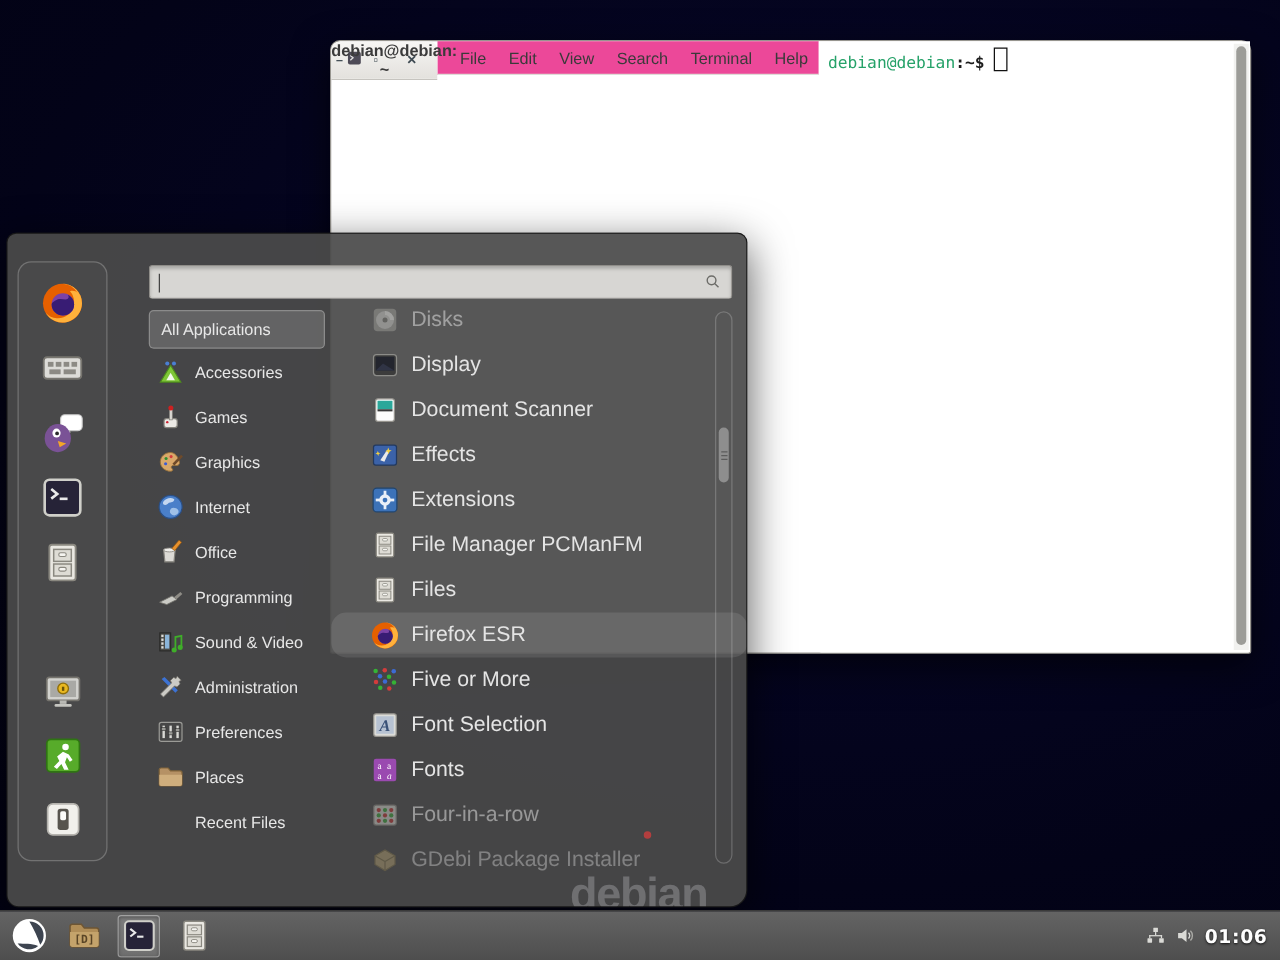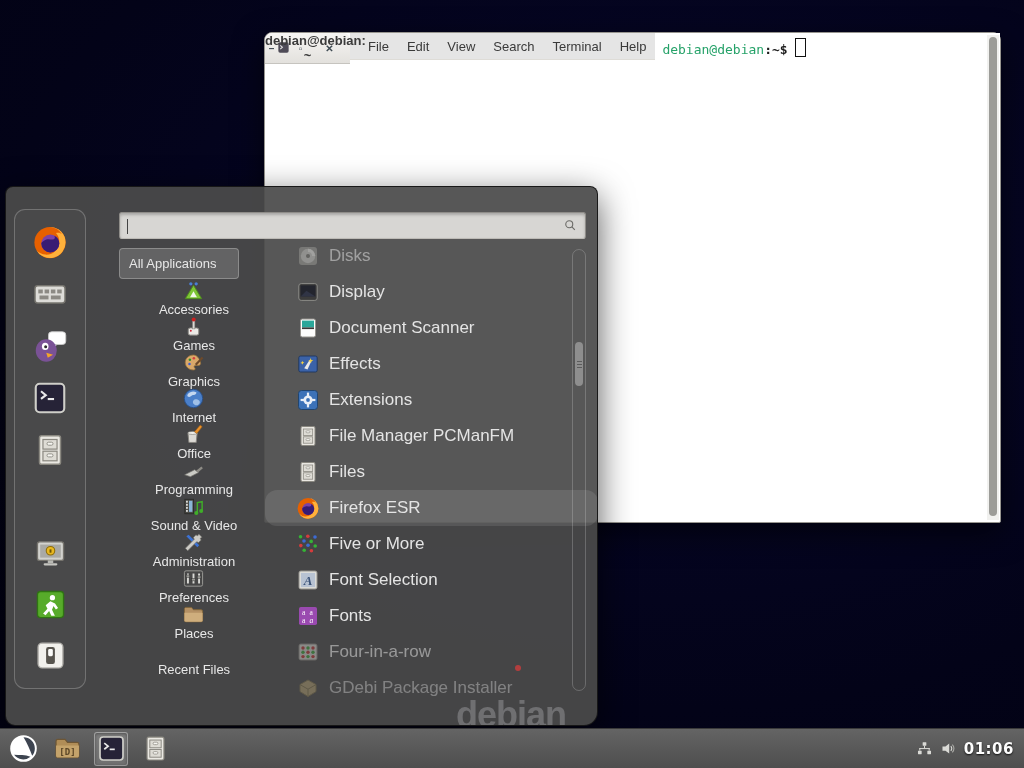--- a/index.html
+++ b/index.html
@@ -12,21 +12,21 @@
     background:#fff;border:1px solid #97958f;border-radius:8px 8px 2px 2px;
     box-shadow:0 10px 30px rgba(0,0,0,.6);display:flex;flex-direction:row;box-sizing:border-box;}
   .titlebar{height:30px;background:linear-gradient(#f7f6f4,#e3e1dd);
     border-bottom:1px solid #c6c4bf;border-radius:7px 7px 0 0;position:relative;
     display:flex;align-items:center;flex:0 0 auto;}
   .title-ic{position:absolute;left:12px;top:7px;width:13px;height:13px;opacity:.85;}
   .title{position:absolute;left:0;right:0;text-align:center;font-size:13px;font-weight:bold;color:#3b3b3b;}
   .win-controls{margin-left:auto;display:flex;gap:16px;padding-right:14px;z-index:2;}
   .win-btn{width:13px;height:13px;display:flex;align-items:center;justify-content:center;
     color:#3e4a52;font-size:10px;font-weight:bold;cursor:default;line-height:13px;}
-  .menubar{height:26px;background:#e5e5e5;border-bottom:1px solid #dedcd7;
+  .menubar{height:26px;background:#ec4899;border-bottom:1px solid #dedcd7;
     display:flex;align-items:center;padding-left:9px;flex:0 0 auto;}
   .menubar .mi{padding:0 9px;font-size:13px;color:#3a3a3a;}
   .term-body{flex:1;position:relative;background:#fff;border-radius:0 0 2px 2px;
     font-family:"DejaVu Sans Mono", monospace;font-size:13px;padding:5px 0 0 7px;}
   .prompt-host{color:#26a269;font-weight:normal;}
   .prompt-rest{color:#1c1c1c;font-weight:bold;}
   .term-cursor{display:inline-block;width:9px;height:17px;border:1.6px solid #111;
     margin-left:7px;vertical-align:-3px;}
   .term-scroll{position:absolute;top:2px;right:1px;bottom:2px;width:12px;background:#f1f1ef;}
   .term-thumb{position:absolute;left:2px;top:2px;width:8px;height:calc(100% - 6px);
@@ -47,24 +47,24 @@
 
   .search-wrap{position:absolute;left:113px;top:25px;width:467px;height:27px;box-sizing:border-box;
     background:#d7d6d3;border-radius:3px;border:1px solid #8f8d89;border-bottom-color:#bdbbb6;
     box-shadow:inset 0 2px 3px rgba(0,0,0,.22);display:flex;align-items:center;}
   .search-input{flex:1;border:none;outline:none;background:transparent;height:100%;
     font:13px "Liberation Sans",sans-serif;color:#222;padding:0 4px 0 7px;}
   .search-caret{position:absolute;left:7px;top:6px;width:1px;height:15px;background:#444;}
   .search-ic{width:15px;height:15px;margin-right:7px;flex:0 0 auto;}
 
   .cats{position:absolute;left:113px;top:61px;width:150px;}
-  .all-apps-btn{height:31px;box-sizing:border-box;width:120px;background:rgba(110,110,110,.75);
+  .all-apps-btn{height:31px;box-sizing:border-box;width:141px;background:rgba(110,110,110,.75);
     border:1px solid rgba(150,150,150,.8);border-radius:4px;display:flex;align-items:center;
     padding-left:9px;font-size:13px;color:#f1f1f1;cursor:pointer;}
-  .cat-row{height:36px;display:flex;align-items:center;cursor:pointer;flex-direction:column;}
+  .cat-row{height:36px;display:flex;align-items:center;cursor:pointer;}
   .cat-ic{width:23px;height:23px;margin:0 8px 0 6px;flex:0 0 auto;}
   .cat-label{font-size:13px;color:#e7e7e7;white-space:nowrap;}
 
   .apps{position:absolute;left:259px;top:51px;width:333px;}
   .app-row{height:36px;display:flex;align-items:center;padding-left:31px;box-sizing:border-box;cursor:pointer;}
   .app-row.hover{background:rgba(255,255,255,.10);border-radius:12px;}
   .app-ic{width:24px;height:24px;margin-right:9px;flex:0 0 auto;}
   .app-label{font-size:17px;color:#e4e4e4;white-space:nowrap;}
   .dim52{opacity:.52;}
   .dim38{opacity:.38;}

